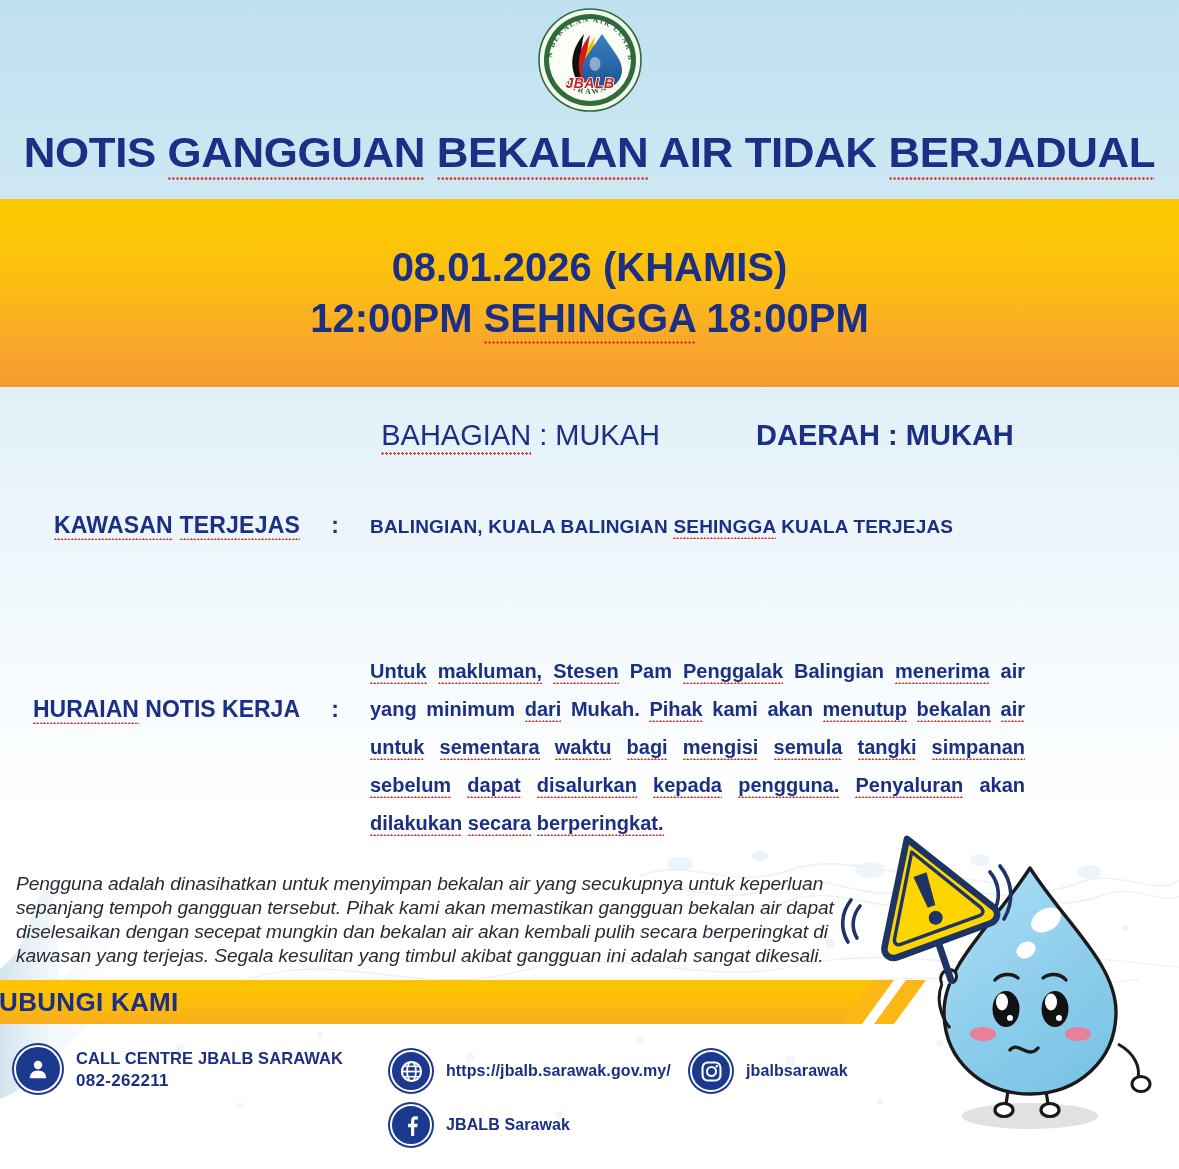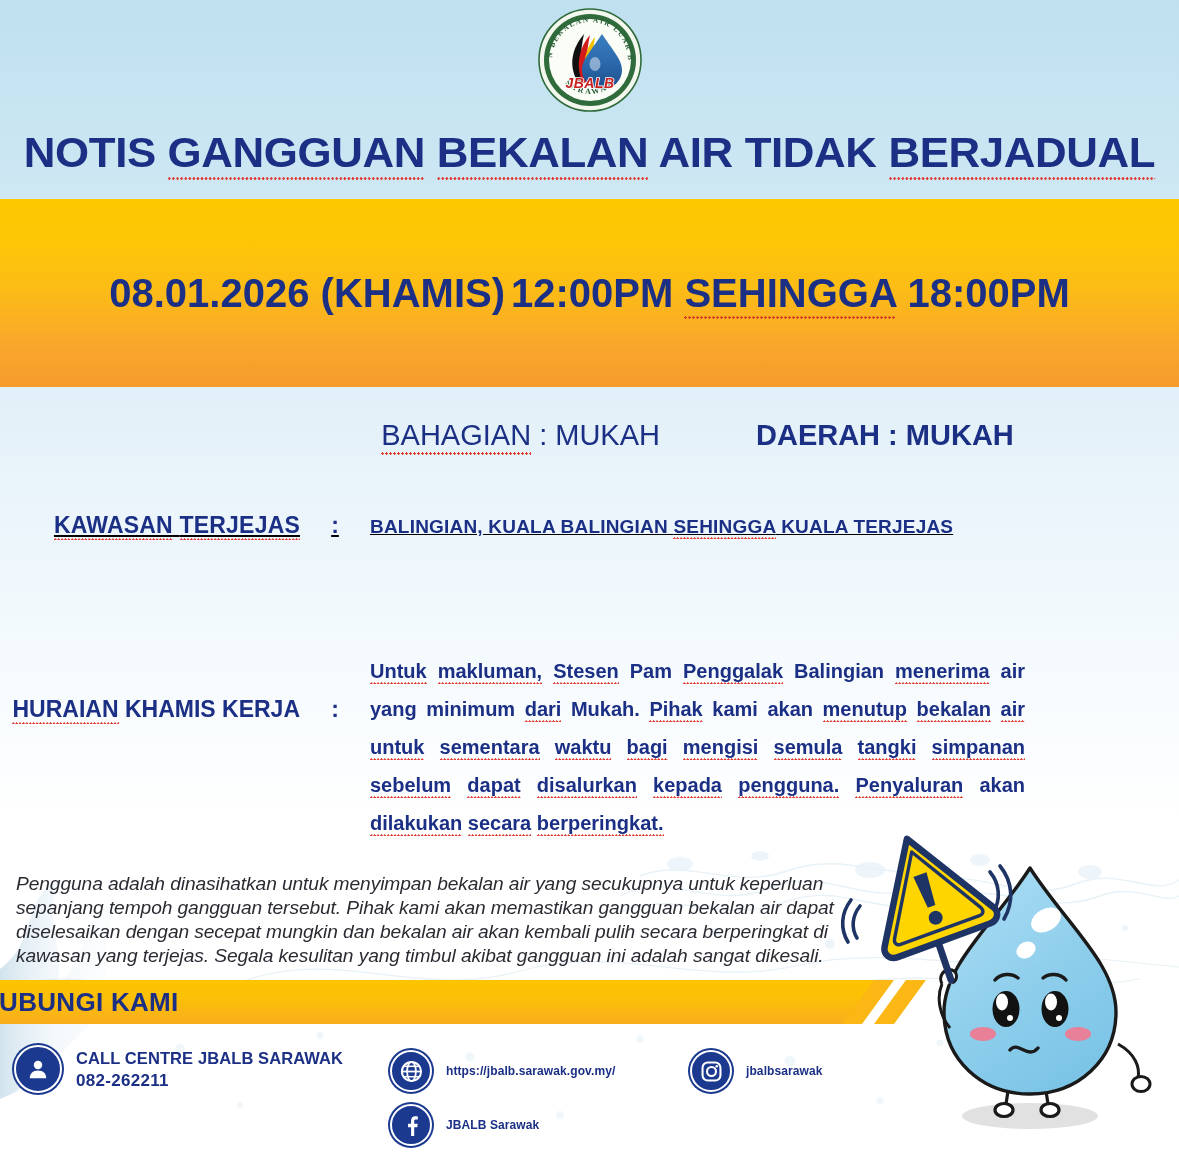--- a/index.html
+++ b/index.html
@@ -60,21 +60,21 @@
     background-size:3.4px 3.4px;
     background-repeat:repeat-x;
     background-position:0 100%;
     padding-bottom:3px;
   }
 
   
   .date-banner{
     position:absolute; left:0; top:199px; width:1179px; height:188px;
     background:linear-gradient(180deg,#fdc800 0%, #fdc606 22%, #fcbc16 48%, #f9a52c 80%, #f59c2c 100%);
-    display:flex; flex-direction:row; align-items:center; justify-content:center;
+    display:flex; flex-direction:column; align-items:center; justify-content:center;
     gap:6px;
   }
   .date-line1{
     font-size:40px; font-weight:bold; color:#1b2f85; letter-spacing:0px;
   }
   .date-line2{
     font-size:40px; font-weight:bold; color:#1b2f85; letter-spacing:0px;
   }
 
   
@@ -88,21 +88,21 @@
     width:660px; text-align:right; padding-right:0;
     font-size:29px; font-weight:normal; color:#1b2f85;
   }
   .division-right{
     flex:1; text-align:left; padding-left:96px;
     font-size:29px; font-weight:bold; color:#1b2f85;
   }
 
   .row-area{
     position:absolute; left:0; top:125px; width:1179px;
-    display:flex; align-items:baseline;text-decoration:underline;
+    display:flex; align-items:baseline;
   }
   .lbl{
     width:300px; text-align:right;
     font-size:23px; font-weight:bold; color:#1b2f85;
     letter-spacing:.2px;
   }
   .colon{
     width:70px; text-align:center;
     font-size:23px; font-weight:bold; color:#1b2f85;
   }
@@ -179,21 +179,21 @@
     box-shadow:0 0 0 2px #1b3a8f;
     display:flex; align-items:center; justify-content:center;
     flex:0 0 auto;
   }
   .c-call .badge{ width:48px; height:48px; }
   .badge svg{ display:block; }
 
   .ctext{ color:#1b2f85; font-weight:bold; }
   .call-name{ font-size:16.5px; line-height:22px; letter-spacing:.1px; }
   .call-num { font-size:17px; line-height:23px; letter-spacing:.3px; }
-  .c-web .ctext, .c-ig .ctext, .c-fb .ctext{ font-size:12px; letter-spacing:.1px; }
+  .c-web .ctext, .c-ig .ctext, .c-fb .ctext{ font-size:16px; letter-spacing:.1px; }
 
   
   .mascot{
     position:absolute; left:838px; top:828px; width:341px; height:341px;
     pointer-events:none;
   }
 </style>
 </head>
 <body>
 
@@ -310,21 +310,21 @@
         <span class="sq-sm">KAWASAN</span> <span class="sq-sm">TERJEJAS</span>
       </div>
       <div class="colon">:</div>
       <div class="val">
         <span>BALINGIAN, KUALA BALINGIAN </span><span class="sq-sm">SEHINGGA</span><span> KUALA TERJEJAS</span>
       </div>
     </div>
 
     <div class="row-desc">
       <div class="desc-lbl">
-        <span class="sq-sm">HURAIAN</span><span> KHAMIS KERJA</span>
+        <span class="sq-sm">HURAIAN</span><span> NOTIS KERJA</span>
       </div>
       <div class="desc-colon">:</div>
       <div class="desc-body" id="work-body"><span class="sq-sm">Untuk</span> <span class="sq-sm">makluman,</span> <span class="sq-sm">Stesen</span> <span>Pam</span> <span class="sq-sm">Penggalak</span> <span>Balingian</span> <span class="sq-sm">menerima</span> <span>air</span> <span>yang</span> <span>minimum</span> <span class="sq-sm">dari</span> <span>Mukah.</span> <span class="sq-sm">Pihak</span> <span>kami</span> <span>akan</span> <span class="sq-sm">menutup</span> <span class="sq-sm">bekalan</span> <span class="sq-sm">air</span> <span class="sq-sm">untuk</span> <span class="sq-sm">sementara</span> <span class="sq-sm">waktu</span> <span class="sq-sm">bagi</span> <span class="sq-sm">mengisi</span> <span class="sq-sm">semula</span> <span class="sq-sm">tangki</span> <span class="sq-sm">simpanan</span> <span class="sq-sm">sebelum</span> <span class="sq-sm">dapat</span> <span class="sq-sm">disalurkan</span> <span class="sq-sm">kepada</span> <span class="sq-sm">pengguna.</span> <span class="sq-sm">Penyaluran</span> <span>akan</span> <span class="sq-sm">dilakukan</span> <span class="sq-sm">secara</span> <span class="sq-sm">berperingkat.</span></div>
     </div>
   </div>
 
   <div class="advisory">Pengguna adalah dinasihatkan untuk menyimpan bekalan air yang secukupnya untuk keperluan sepanjang tempoh gangguan tersebut. Pihak kami akan memastikan gangguan bekalan air dapat diselesaikan dengan secepat mungkin dan bekalan air akan kembali pulih secara berperingkat di kawasan yang terjejas. Segala kesulitan yang timbul akibat gangguan ini adalah sangat dikesali.</div>
 
   <div class="contact-bar-wrap">
     <div class="contact-bar">

